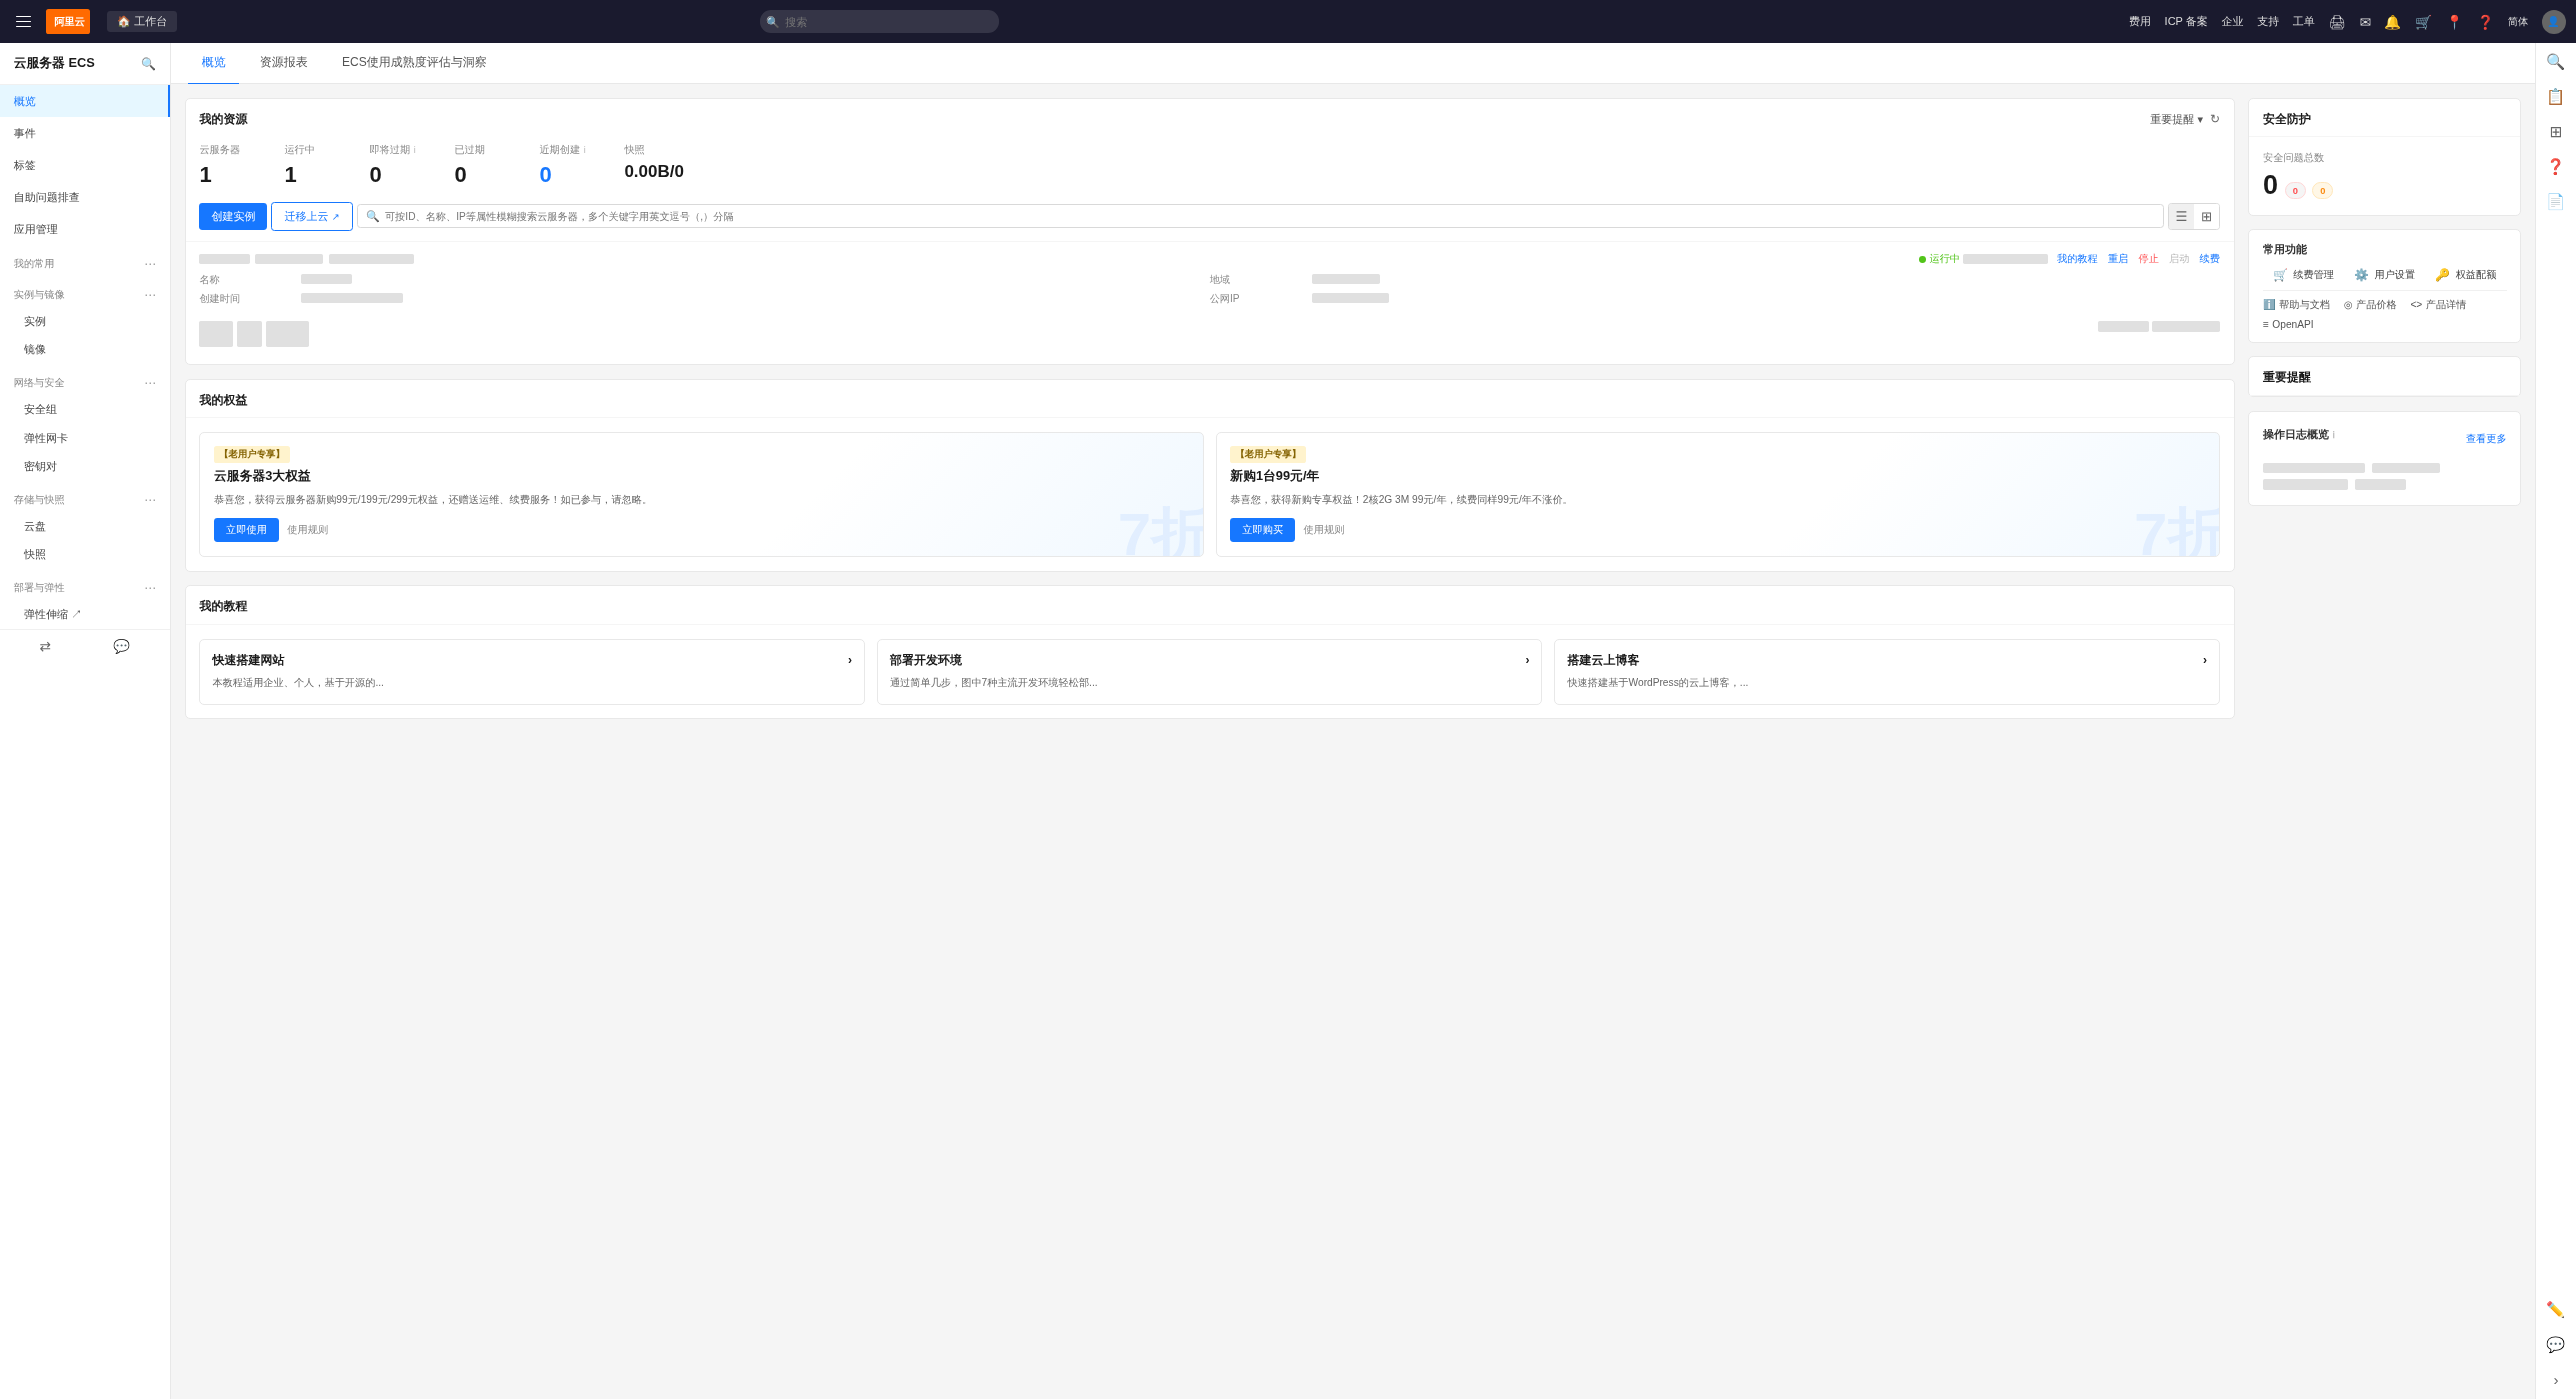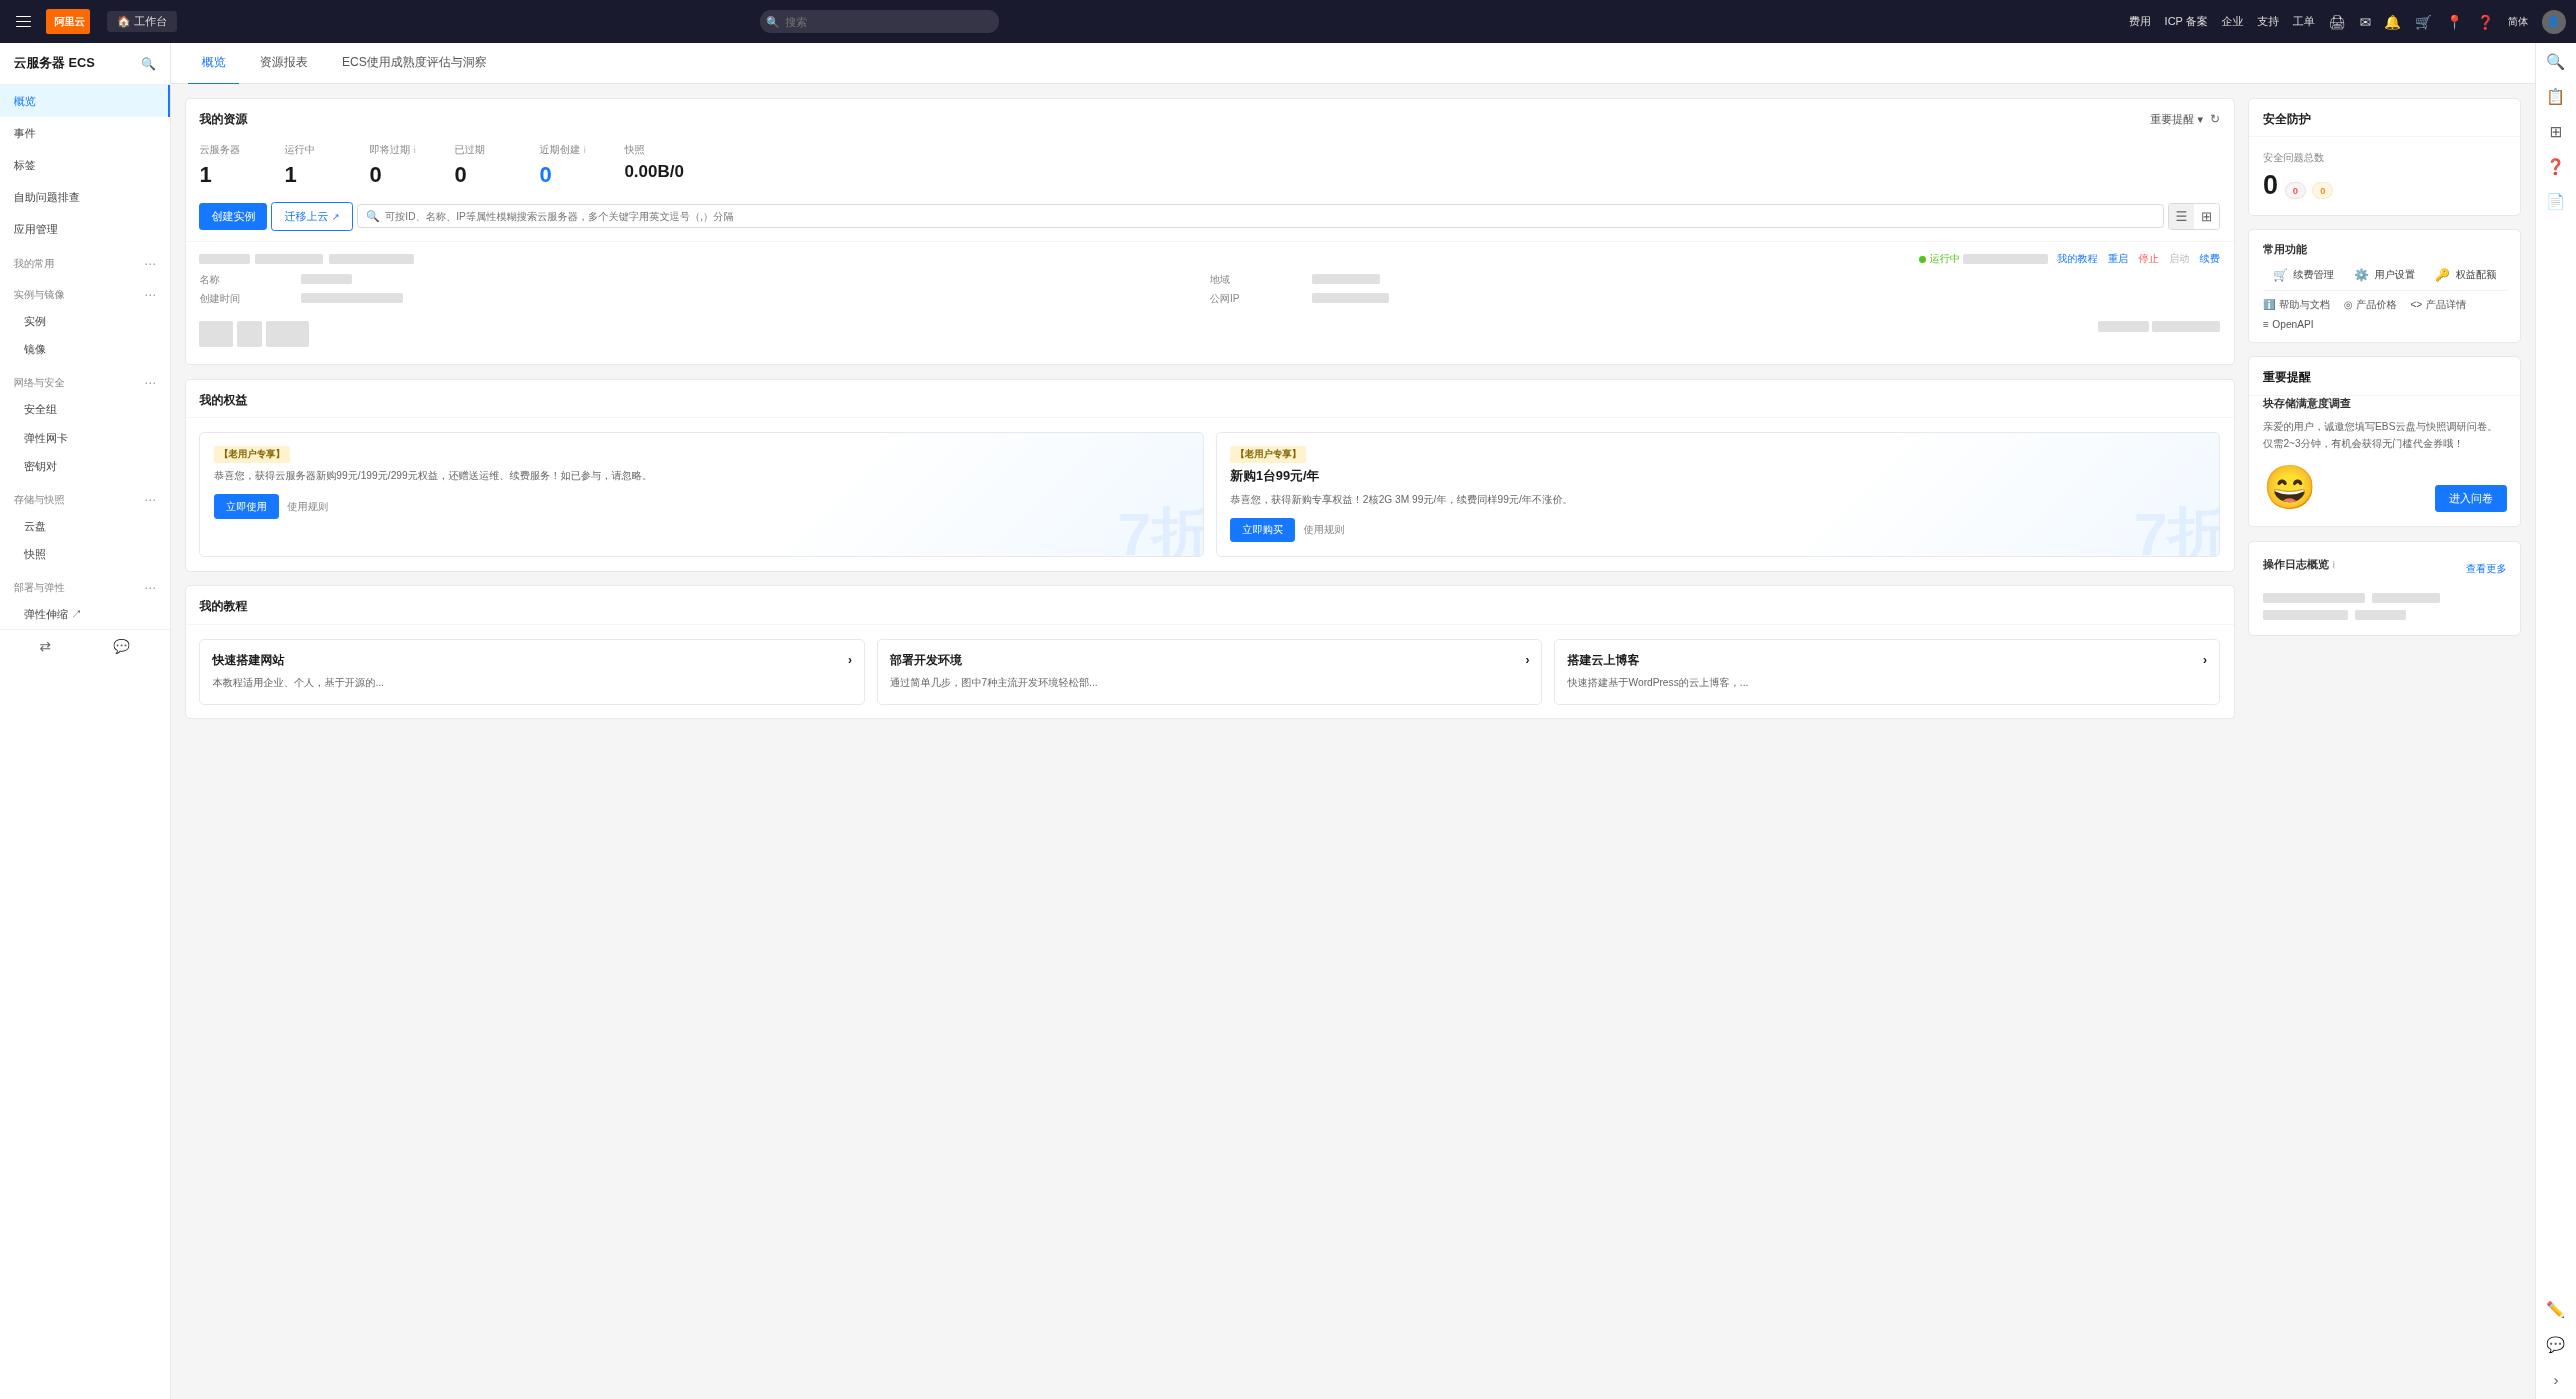--- a/index.html
+++ b/index.html
@@ -409,20 +409,21 @@
           </div>
         </div>
 
         <div class="card">
           <div class="card-header">
             <span class="card-title">我的权益</span>
           </div>
           <div class="benefits-grid">
             <div class="benefit-card">
               <div class="benefit-tag">【老用户专享】</div>
+              <div class="benefit-title">云服务器3大权益</div>
               <div class="benefit-desc">恭喜您，获得云服务器新购99元/199元/299元权益，还赠送运维、续费服务！如已参与，请忽略。</div>
               <div class="benefit-watermark">7折</div>
               <div class="benefit-actions">
                 <button class="btn-sm-primary">立即使用</button>
                 <button class="btn-sm-text">使用规则</button>
               </div>
             </div>
             <div class="benefit-card">
               <div class="benefit-tag">【老用户专享】</div>
               <div class="benefit-title">新购1台99元/年</div>
@@ -519,28 +520,20 @@
                 <span>OpenAPI</span>
               </span>
             </div>
           </div>
         </div>
 
         <div class="card">
           <div class="card-header">
             <span class="card-title">重要提醒</span>
           </div>
-          <div style="padding: 0 13.7px 13.7px;">
-            <div style="font-size:11px;font-weight:600;margin-bottom:6.8px;">块存储满意度调查</div>
-            <div class="reminder-desc">亲爱的用户，诚邀您填写EBS云盘与快照调研问卷。仅需2~3分钟，有机会获得无门槛代金券哦！</div>
-            <div style="display:flex;align-items:flex-end;justify-content:space-between;margin-top:8.5px;">
-              <div class="emoji-mascot">😄</div>
-              <button class="enter-btn" style="position:relative;">进入问卷</button>
-            </div>
-          </div>
         </div>
 
         <div class="card">
           <div class="op-log-header">
             <div class="op-log-title">
               <span>操作日志概览</span>
               <span style="color:#bbb;font-size:9.4px;">ℹ</span>
             </div>
             <span class="view-more">查看更多</span>
           </div>

